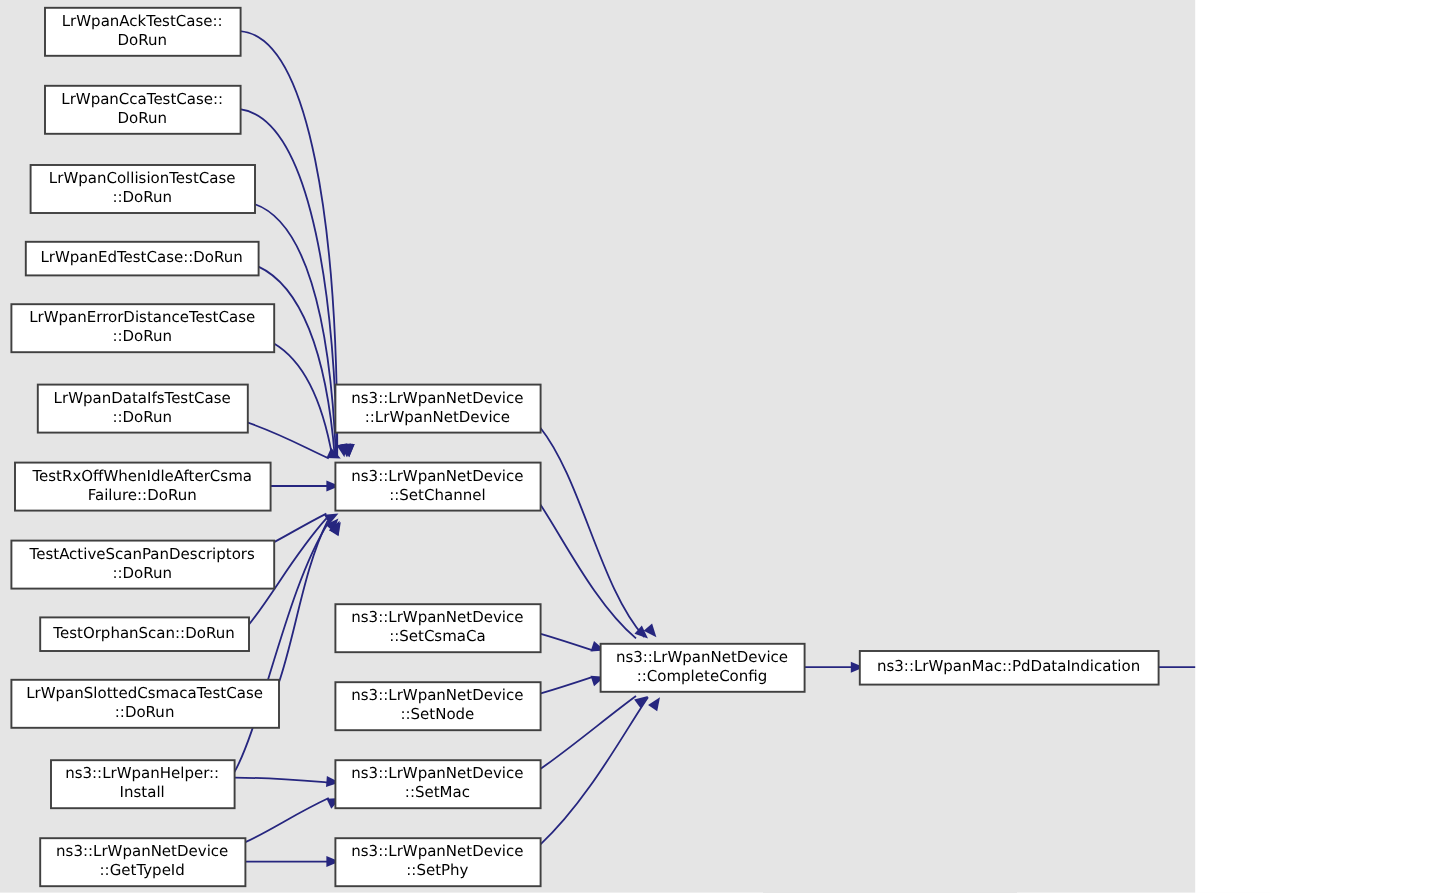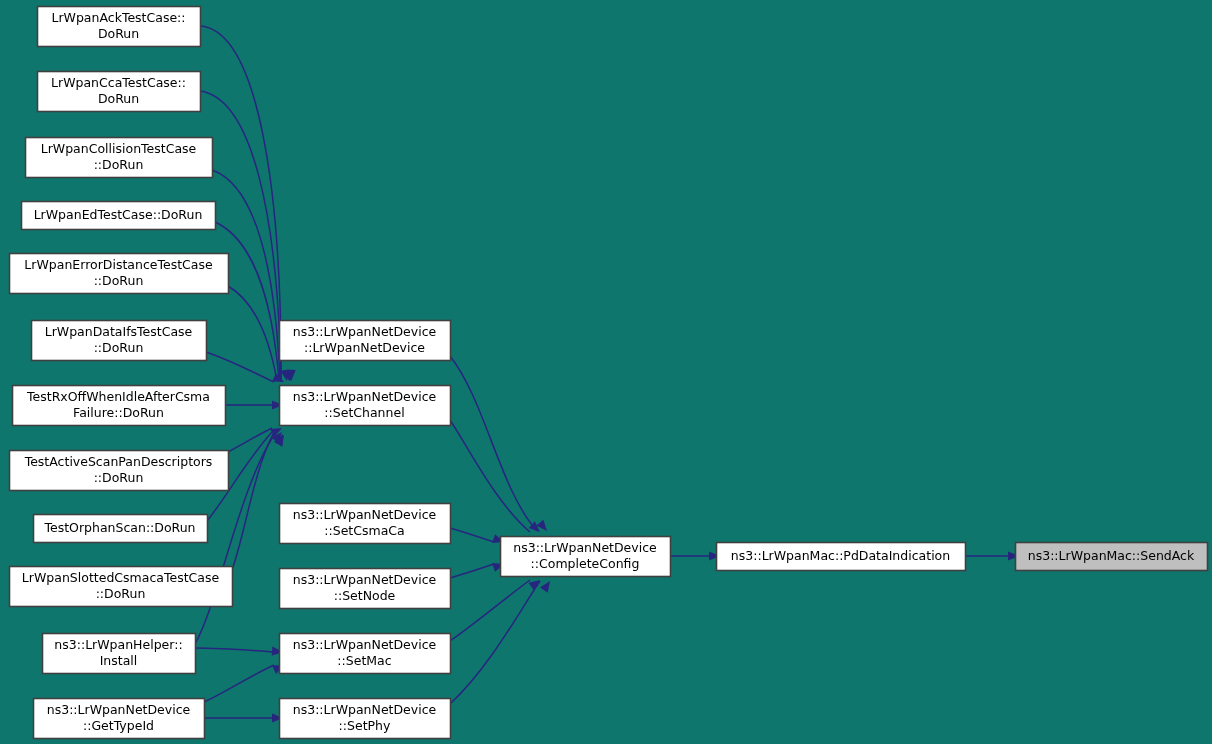--- a/index.html
+++ b/index.html
@@ -1,19 +1,19 @@
 <!DOCTYPE html>
 <html><head>
 <meta charset="utf-8">
 <style>
   html,body{margin:0;padding:0;background:#ffffff;}
   #canvas{
     position:relative;
-    width:1212px;height:744px;
-    background:#0f766e;
+    width:996px;height:744px;
+    background:#e5e5e5;
     font-family:"DejaVu Sans","Liberation Sans",sans-serif;
     overflow:hidden;
   }
   svg#graph{position:absolute;left:0;top:0;width:1212px;height:744px;}
   .node-rect{fill:#ffffff;stroke:#404040;stroke-width:1.6;}
   .node-rect.highlight{fill:#bfbfbf;stroke:#404040;stroke-width:1.6;}
   .node-label{
     font-family:"DejaVu Sans","Liberation Sans",sans-serif;
     font-size:12.5px;
     fill:#000000;

